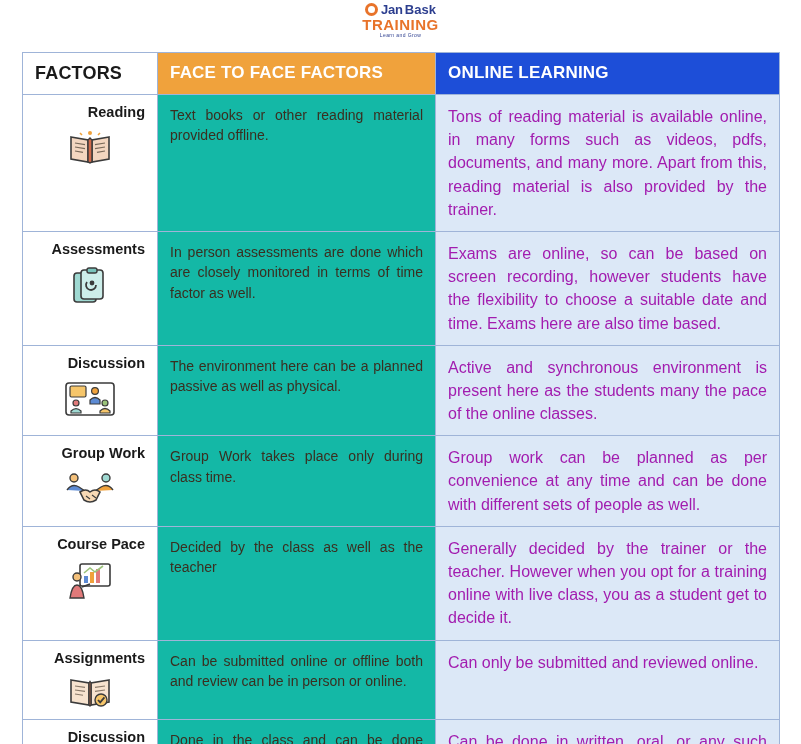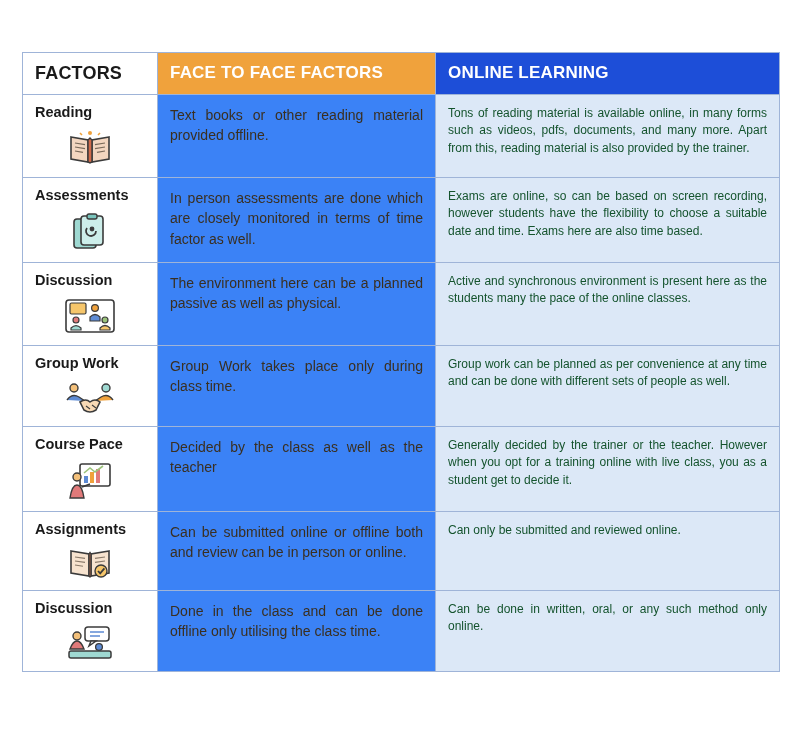--- a/index.html
+++ b/index.html
@@ -124,57 +124,68 @@
     color: #ffffff;
   }
   th.h-online {
     background: #1d4ed8;
     color: #ffffff;
   }
 
   
   td.factor {
     background: #ffffff;
-    text-align: left;
+    text-align: right;
     padding-top: 12px;
   }
   td.factor .flabel {
     display: block;
     font-size: 14.5px;
     font-weight: bold;
     color: #1a1a1a;
     margin-bottom: 8px;
     line-height: 1.1;
   }
   td.f2f {
-    background: #3b82f6;
+    background: #14b8a6;
     color: #3a2f20;
     font-size: 14px;
     line-height: 1.45;
     text-align: justify;
   }
   td.online {
     background: #dce8f7;
-    color: #14532d;
-    font-size: 12px;
+    color: #a21caf;
+    font-size: 16px;
     line-height: 1.45;
     text-align: justify;
   }
 
   
   .icon {
     display: block;
     margin: 0 auto;
   }
 </style>
 </head>
 <body>
 
 <div class="page">
 
+  <div class="logo-wrap">
+    <div class="logo">
+      <div class="logo-row">
+        <span class="logo-mark"></span>
+        <span class="logo-jan">Jan</span>
+        <span class="logo-bask">Bask</span>
+      </div>
+      <div class="logo-training">TRAINING</div>
+      <div class="logo-tag">Learn and Grow</div>
+    </div>
+  </div>
 
   <div class="table-wrap">
     <table class="cmp">
       <colgroup>
         <col class="c-factor">
         <col class="c-f2f">
         <col class="c-online">
       </colgroup>
       <thead>
         <tr>

